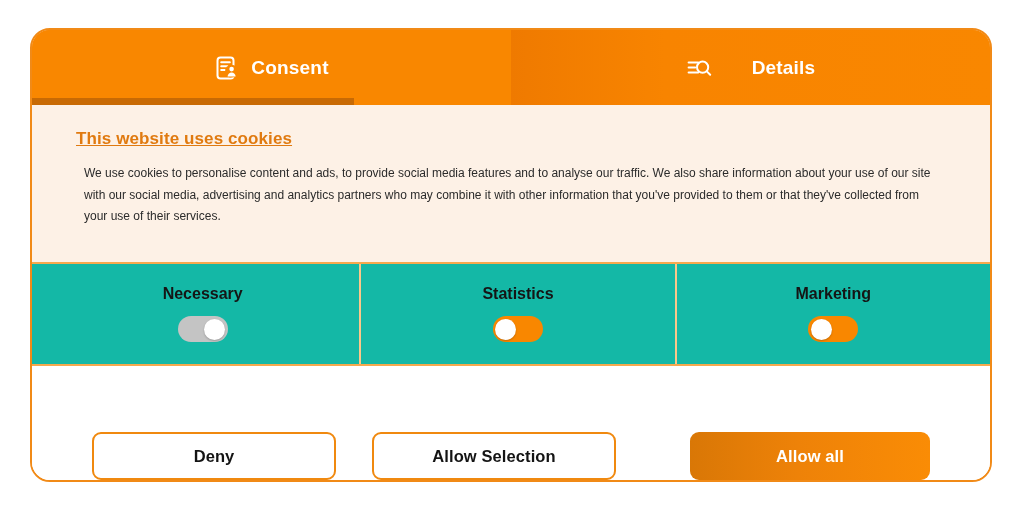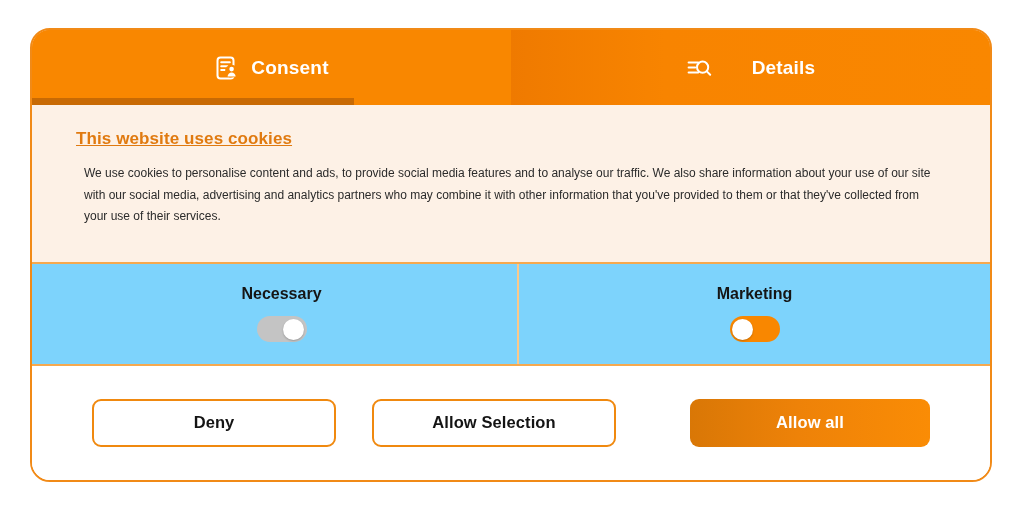--- a/index.html
+++ b/index.html
@@ -97,21 +97,21 @@
     color: #2B2B2B;
     font-size: 12px;
     line-height: 21.5px;
     margin: 8px;
     max-width: 860px;
   }
 
   
   .categories {
     display: flex;
-    background: #7dd3fc;
+    background: #14b8a6;
     border-bottom: 2px solid #F6A94E;
     flex: 0 0 100px;
     padding-left: 14px;
   }
   .category {
     flex: 1 1 0;
     display: flex;
     flex-direction: column;
     align-items: center;
     justify-content: center;
@@ -144,21 +144,21 @@
   }
   .switch.locked { background: #C4C4C4; }
   .switch.locked .knob { right: 2.5px; }
   .switch.on { background: #F98700; }
   .switch.on .knob { left: 2.5px; }
 
   
   .actions {
     flex: 1 1 auto;
     display: flex;
-    align-items: center;
+    align-items: flex-end;
     justify-content: center;
     gap: 36px;
     background: #ffffff;
     padding: 0 60px;
   }
   .btn {
     height: 48px;
     flex: 1 1 0;
     max-width: 256px;
     border-radius: 9px;
@@ -230,20 +230,26 @@
   <div class="categories">
 
     <div class="category">
       <span class="cat-label">Necessary</span>
       <span class="switch locked">
         <span class="knob"></span>
       </span>
     </div>
 
 
+    <div class="category">
+      <span class="cat-label">Statistics</span>
+      <span class="switch on">
+        <span class="knob"></span>
+      </span>
+    </div>
 
     <div class="category">
       <span class="cat-label">Marketing</span>
       <span class="switch on">
         <span class="knob"></span>
       </span>
     </div>
   </div>
 
   <div class="actions">

